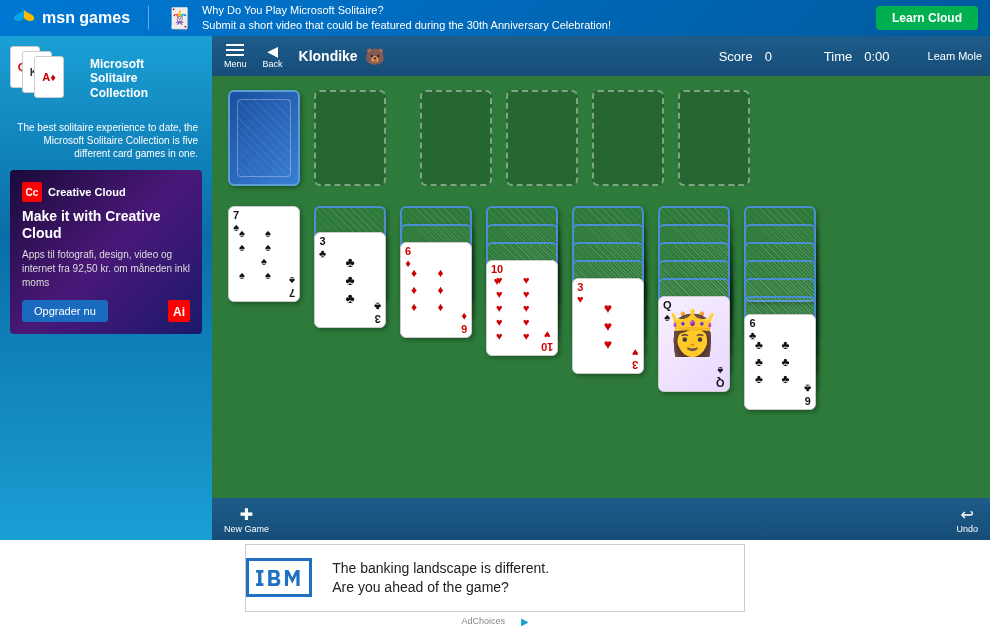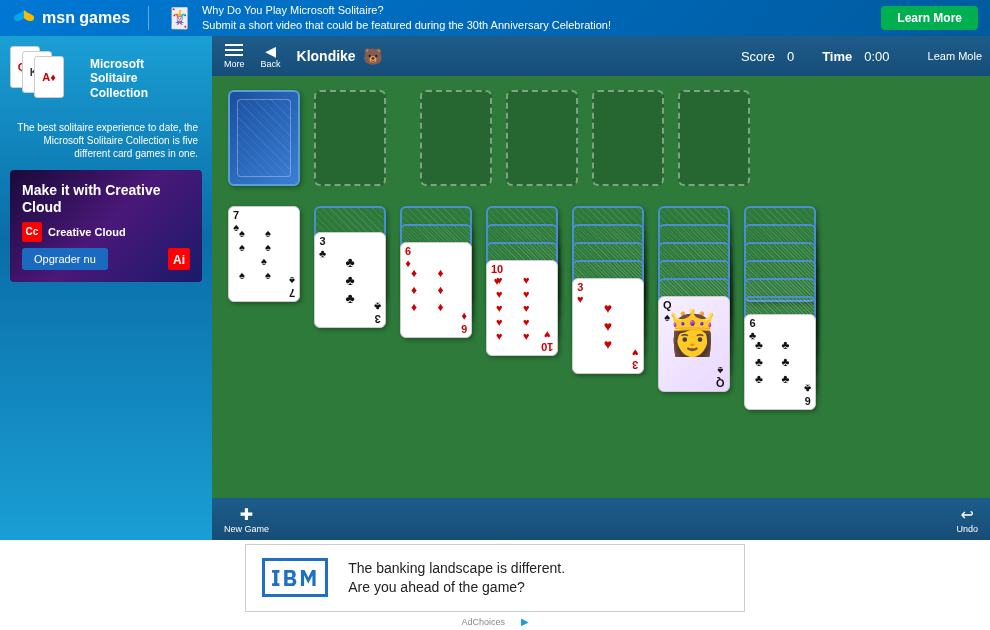--- a/index.html
+++ b/index.html
@@ -182,21 +182,21 @@
       display: flex; flex-direction: column; align-items: center; cursor: pointer; padding: 4px;
     }
     #back-arrow { font-size: 14px; color: white; }
     #back-label { font-size: 9px; color: white; }
     #game-name {
       font-size: 14px; font-weight: bold; color: white; margin-left: 4px;
     }
     #bear-icon { font-size: 16px; }
     #score-label { margin-left: auto; font-size: 13px; color: white; }
     #score-value { font-size: 13px; color: white; margin-left: 4px; }
-    #time-label { margin-left: 20px; font-size: 13px; color: white; font-weight: bold; }
+    #time-label { margin-left: 44px; font-size: 13px; color: white; }
     #time-value { font-size: 13px; color: white; margin-left: 4px; }
     #user-area { margin-left: 30px; font-size: 11px; color: white; }
 
     
     #playing-field {
       flex: 1;
       padding: 14px 16px;
       position: relative;
     }
 
@@ -300,21 +300,21 @@
       display: flex;
       align-items: center;
       justify-content: center;
       flex-direction: column;
       gap: 4px;
     }
     #bottom-ad-inner {
       display: flex;
       align-items: center;
       border: 1px solid #ccc;
-      padding: 8px 16px;
+      padding: 8px 0;
       gap: 20px;
       width: 500px;
       height: 68px;
     }
     #ibm-logo {
       font-size: 22px;
       font-weight: 900;
       color: #1f70c1;
       font-family: 'IBM Plex Sans', Arial, sans-serif;
       letter-spacing: 2px;
@@ -330,21 +330,21 @@
       padding: 8px 14px;
       font-size: 11px;
       cursor: pointer;
       white-space: nowrap;
       font-weight: bold;
     }
     #ad-choices {
       font-size: 9px;
       color: #888;
       display: flex;
-      align-items: flex-end;
+      align-items: center;
       gap: 16px;
     }
     #ad-choices-icon {
       color: #1a9fd4;
       font-size: 10px;
     }
   </style>
 </head>
 <body>
 
@@ -357,60 +357,61 @@
       <path d="M12 12 C16 16, 22 16, 22 20 C22 24, 16 24, 12 20Z" fill="#ffb900" transform="translate(0,-8)"></path>
     </svg>
     <span>msn games</span>
   </div>
   <div id="banner-divider"></div>
   <span id="banner-cards-icon">🃏</span>
   <div id="banner-text-container">
     <div>Why Do You Play Microsoft Solitaire?</div>
     <div>Submit a short video that could be featured during the 30th Anniversary Celebration!</div>
   </div>
-  <button id="learn-more-btn">Learn More</button>
+  <button id="learn-more-btn">Learn Cloud</button>
 </div>
 
 <div id="main-layout">
 
   <div id="left-sidebar">
     <div id="game-logo-area">
       <div id="game-cards-image">
         <div class="logo-card card-q">Q♠</div>
         <div class="logo-card card-k">K♥</div>
         <div class="logo-card card-a">A♦</div>
       </div>
       <div id="game-title">Microsoft<br>Solitaire<br>Collection</div>
     </div>
     <div id="game-subtitle">The best solitaire experience to date, the Microsoft Solitaire Collection is five different card games in one.</div>
 
     <div id="ad-area">
-      <div id="ad-headline">Make it with Creative Cloud</div>
       <div id="ad-logo-row">
         <div id="adobe-logo">Cc</div>
         <span id="ad-brand-name">Creative Cloud</span>
       </div>
+      <div id="ad-headline">Make it with Creative Cloud</div>
+      <div id="ad-body">Apps til fotografi, design, video og internet fra 92,50 kr. om måneden inkl moms</div>
       <div id="ad-cta-row">
         <button id="ad-cta-btn">Opgrader nu</button>
         <svg id="adobe-icon-small" viewBox="0 0 22 22">
           <rect width="22" height="22" fill="#ff0000" rx="2"></rect>
           <text x="11" y="16" text-anchor="middle" fill="white" font-size="12" font-weight="bold">Ai</text>
         </svg>
       </div>
     </div>
   </div>
 
   <div id="game-area">
 
     <div id="game-toolbar">
       <div id="menu-btn">
         <span class="hamburger-line"></span>
         <span class="hamburger-line"></span>
         <span class="hamburger-line"></span>
-        <span id="menu-label">More</span>
+        <span id="menu-label">Menu</span>
       </div>
       <div id="back-btn">
         <span id="back-arrow">◀</span>
         <span id="back-label">Back</span>
       </div>
       <span id="game-name">Klondike</span>
       <span id="bear-icon">🐻</span>
       <span id="score-label">Score</span>
       <span id="score-value">0</span>
       <span id="time-label">Time</span>

